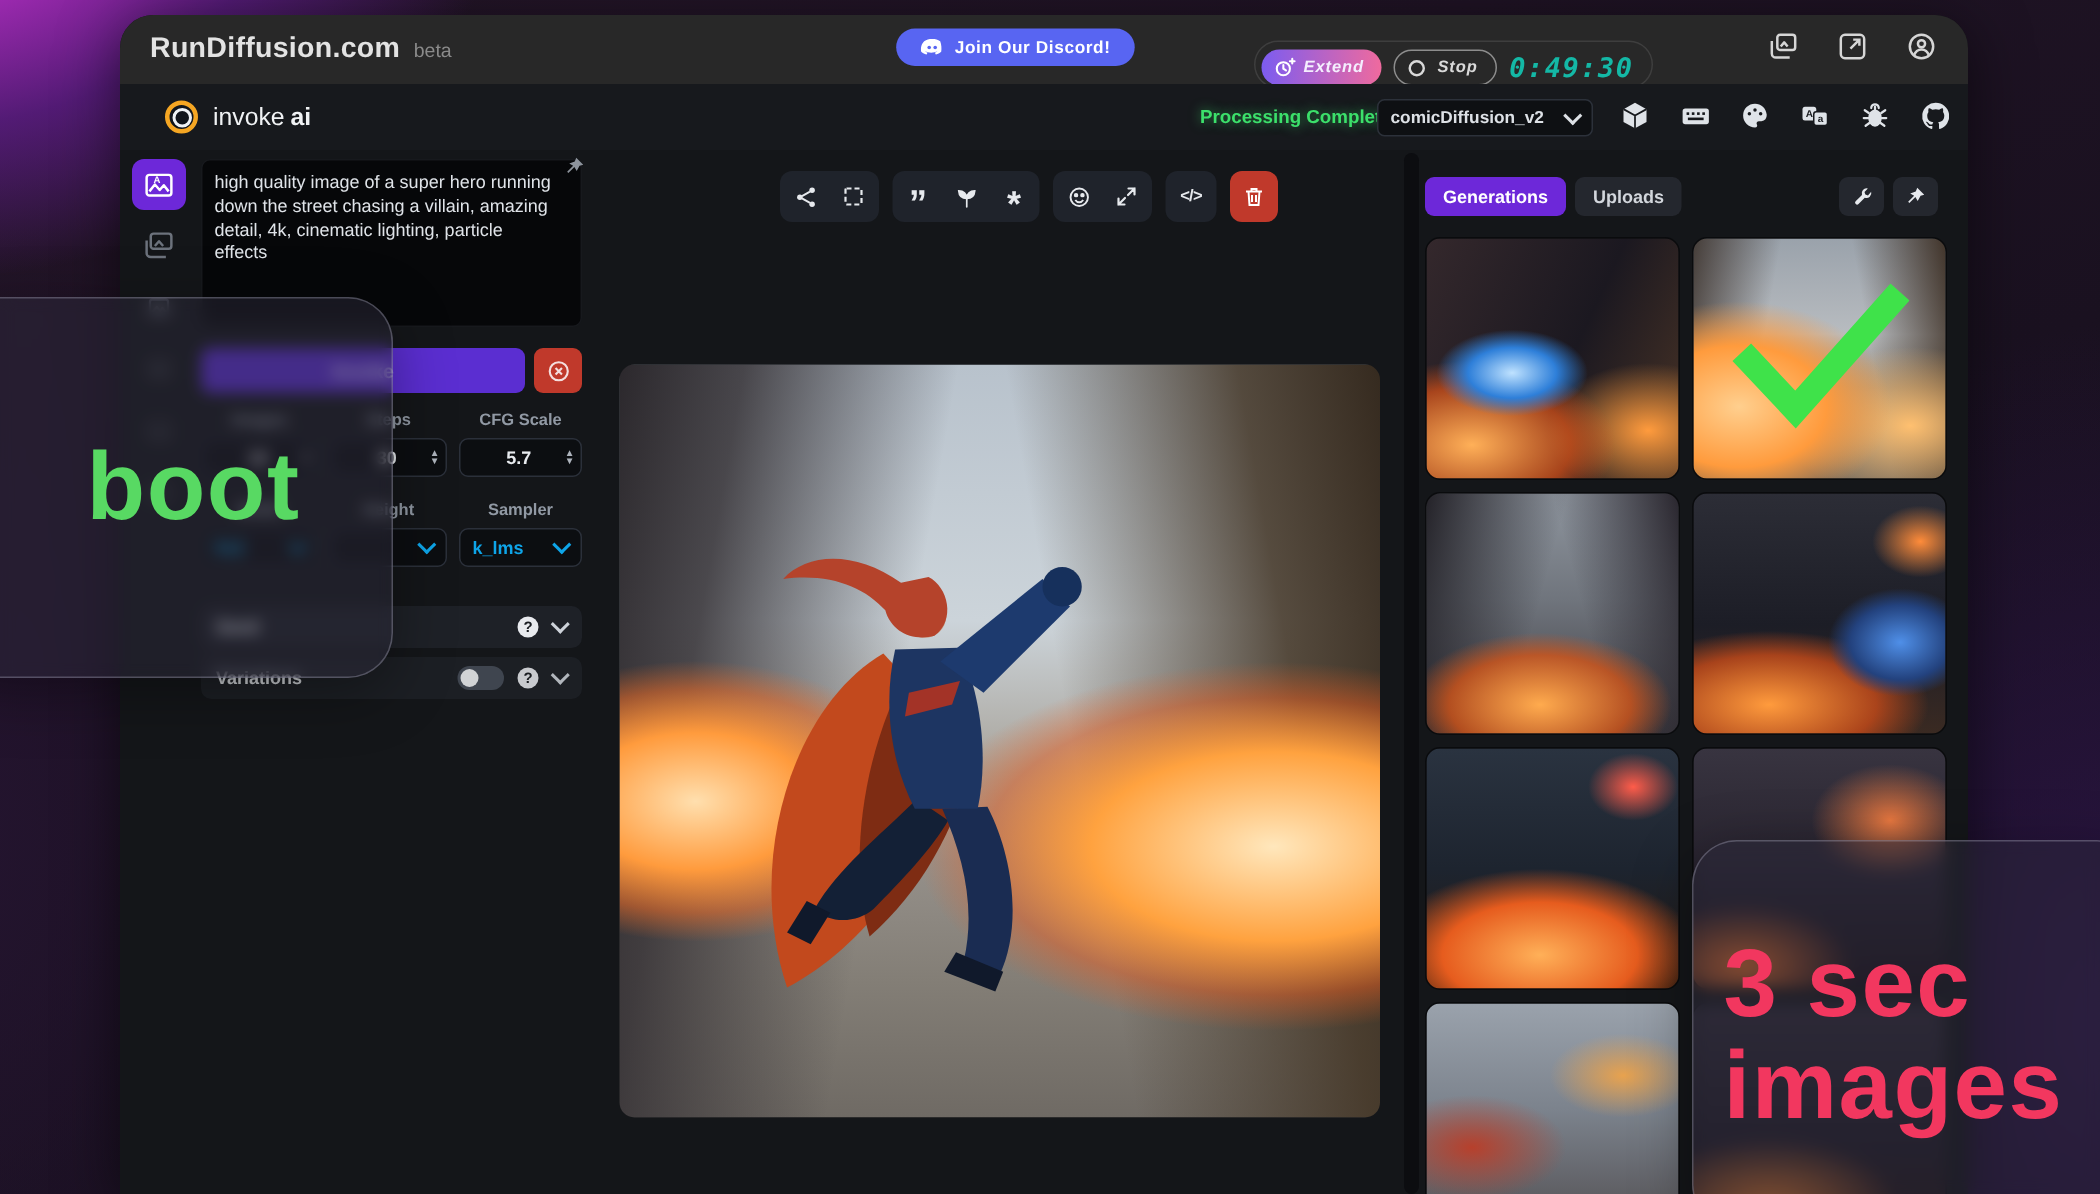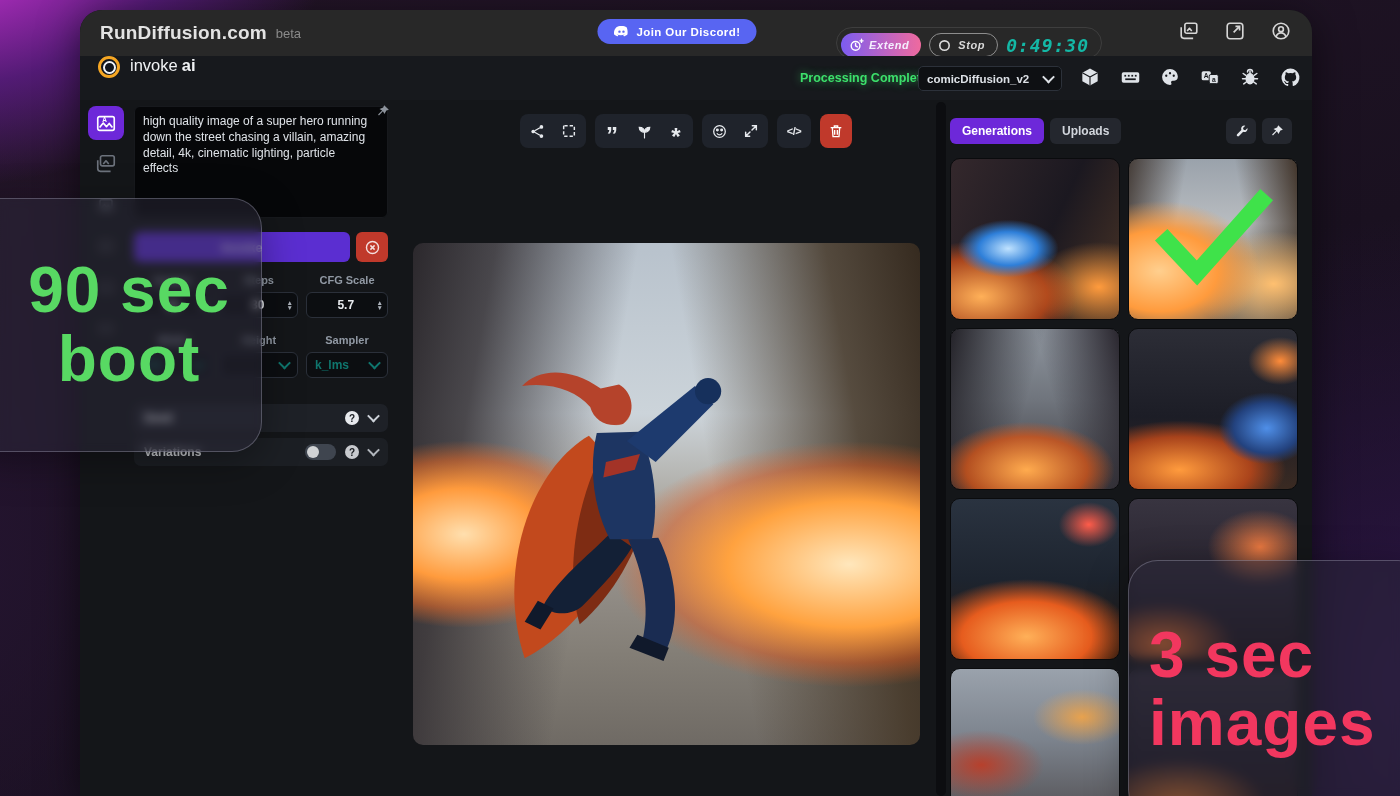--- a/index.html
+++ b/index.html
@@ -31,21 +31,21 @@
   .extend-btn{ height:24px; border-radius:13px; padding:0 12px 0 8px; display:flex; align-items:center; gap:5px;
     background:linear-gradient(90deg,var(--extendfrom,#7c5cf0),var(--extendto,#ef6a9e));
     color:#f4eefe; font-size:11px; font-weight:700; letter-spacing:.6px; cursor:pointer;}
   .stop-btn{ height:24px; border:1.5px solid #8d8d8d; border-radius:13px; padding:0 12px 0 7px; display:flex; align-items:center; gap:6px;
     color:#d9d9d9; font-size:11px; font-weight:700; letter-spacing:.6px; cursor:pointer;}
   .timer{ font-family:"DejaVu Sans Mono", monospace; font-size:18px; font-weight:700; color:#14b8a6; letter-spacing:1px;}
   .winicons{ position:absolute; right:18px; top:10px; display:flex; gap:22px; color:#d6d6d6;}
   .winicons .icbtn{ width:24px; height:24px; cursor:pointer;}
 
   
-  .appbar{ left:0; top:46px; width:100%; height:44px; background:#17191d; display:flex; align-items:flex-start; padding:0 18px; }
+  .appbar{ left:0; top:46px; width:100%; height:44px; background:#17191d; display:flex; align-items:center; padding:0 30px; }
   .logo-ring{ width:22px; height:22px; border-radius:50%; border:3px solid #f5a623; background:#10151d;
     display:flex; align-items:center; justify-content:center; }
   .logo-ring::after{ content:""; width:9px; height:9px; border-radius:50%; border:2.5px solid #eef2f6; }
   .logotext{ margin-left:10px; font-size:16.5px; color:#f0f2f4; font-weight:400;}
   .logotext b{ font-weight:700; margin-left:4px;}
   .status{ position:absolute; left:720px; top:15px; font-size:12.5px; font-weight:700; color:var(--green,#3ce06b); text-shadow:0 0 8px rgba(60,224,107,.6);}
   .model-select{ position:absolute; left:838px; top:10px; width:144px; height:25px; background:#0e1013; border:1px solid #2c313a; border-radius:5px;
     display:flex; align-items:center; padding:0 8px; font-size:11.5px; font-weight:700; color:#dde1e6; cursor:pointer;}
   .model-select .chev{ margin-left:auto; }
   .appicons{ position:absolute; left:1000px; top:11px; display:flex; gap:19px; color:#dfe3e8;}
@@ -70,21 +70,21 @@
 
   .plabel{ font-size:11px; font-weight:700; color:#9199a4; }
   .pl-row1{ top:264px; } .pl-row2{ top:324px; }
   .c1{ left:54px; width:78px; } .c2{ left:140px; width:78px; } .c3{ left:226px; width:82px; }
   .plabel.ctr{ text-align:center; display:block; }
   .numbox{ top:282px; height:26px; background:#0c0e11; border:1px solid #2b303a; border-radius:6px;
     display:flex; align-items:center; padding:0 4px 0 8px; font-size:12px; font-weight:700; color:#e8ebef; cursor:text;}
   .numbox .val{ flex:1; text-align:center; }
   .stepper{ display:flex; flex-direction:column; line-height:5px; font-size:6.5px; color:#aeb4bd; cursor:pointer;}
   .selbox{ top:342px; height:26px; background:#0c0e11; border:1px solid #2b303a; border-radius:6px;
-    display:flex; align-items:center; padding:0 8px; font-size:12px; font-weight:700; color:#0f766e; cursor:pointer;}
+    display:flex; align-items:center; padding:0 8px; font-size:12px; font-weight:700; color:#0ea5e9; cursor:pointer;}
   .selbox .chev{ margin-left:auto; }
 
   .chev{ width:10px; height:10px; display:inline-block; }
   .chev::before{ content:""; display:block; width:7px; height:7px; border-right:2px solid currentColor; border-bottom:2px solid currentColor;
     transform:rotate(45deg) translate(-1px,-1px); margin:0 auto; }
 
   .section{ left:54px; width:254px; height:28px; background:#1e2127; border-radius:7px;
     display:flex; align-items:center; padding:0 10px; gap:8px; cursor:pointer;}
   .section .lbl{ font-size:12px; font-weight:700; color:#e5e8ec; }
   .section .right{ margin-left:auto; display:flex; align-items:center; gap:9px; color:#cdd2d9;}
@@ -516,19 +516,18 @@
     <div class="thumb t4"></div>
     <div class="thumb t5"></div>
     <div class="thumb t6"></div>
     <div class="thumb t7"></div>
     <div class="thumb t8"></div>
   </div>
 
 </div>
 
 <div class="callout boot-card abs">
-  <span class="l1">90 sec</span>
   <span class="l2">boot</span>
 </div>
 <div class="callout img-card abs">
   <span class="l1">3 sec</span>
   <span class="l2">images</span>
 </div>
 
 </body></html>

